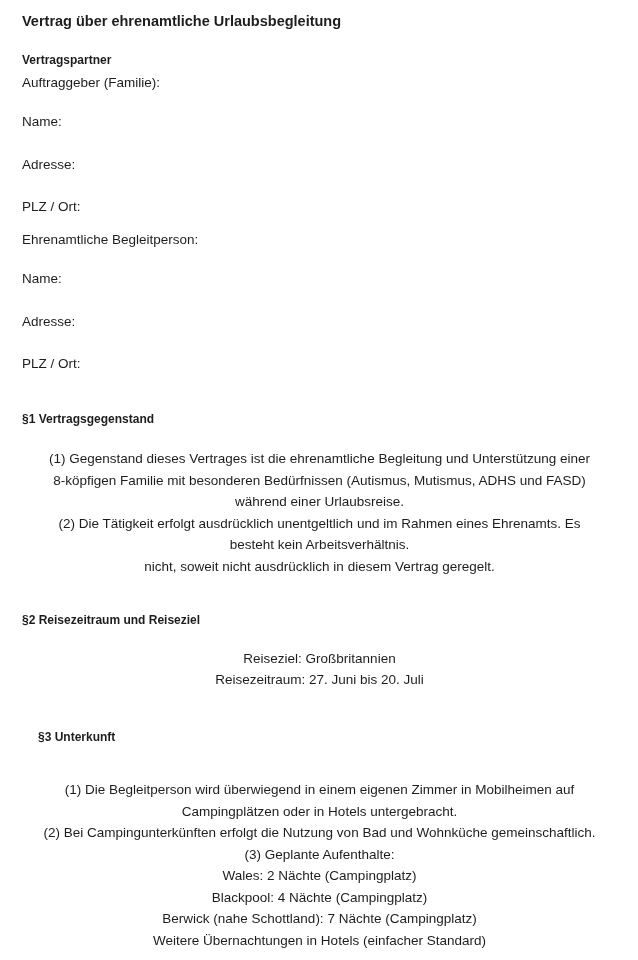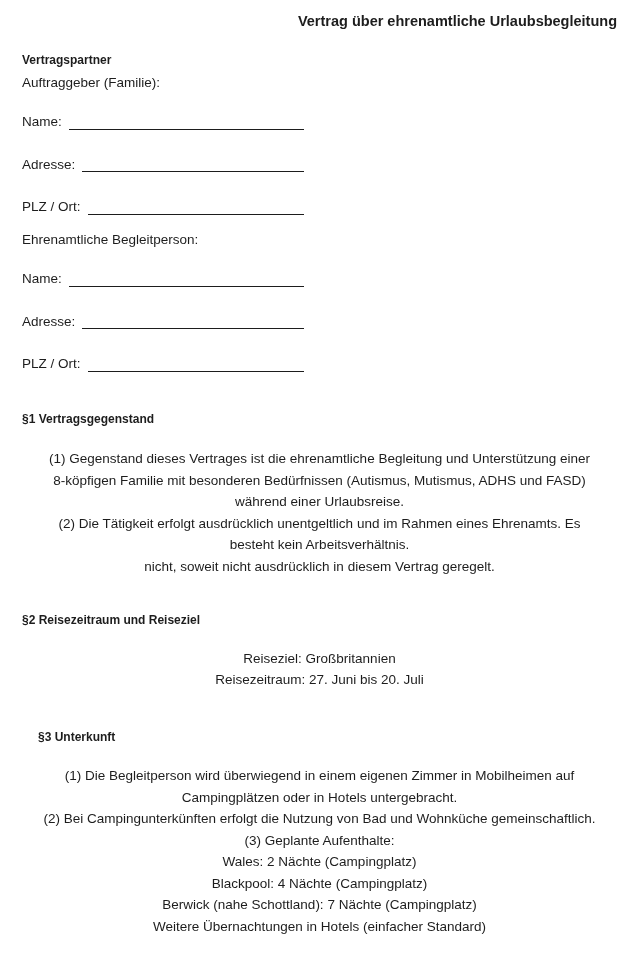--- a/index.html
+++ b/index.html
@@ -11,49 +11,50 @@
     background: #ffffff;
     color: #1d1d1d;
     font-family: "Liberation Sans", "DejaVu Sans", sans-serif;
     font-size: 13.5px;
     line-height: 21.5px;
     padding: 0 21px 0 22px;
     overflow: hidden;
   }
   .doc-title {
     padding-top: 11px;
-    text-align: right;
+    text-align: left;
     font-weight: bold;
     font-size: 14.5px;
     line-height: 20px;
   }
   .bold-heading { font-weight: bold; font-size: 12px; }
   .partners-heading { margin-top: 19px; }
   .sec1-heading { margin-top: 34px; }
   .sec2-heading { margin-top: 33px; }
   .sec3-heading { margin-top: 36px; margin-left: 16px; }
   .form-row {
     display: flex;
     width: 282px;
     height: 21.5px;
     margin-top: 21px;
+    flex-direction: column;
   }
   .form-row.first { margin-top: 18px; }
   .volunteer-label { margin-top: 11px; }
   .blank {
     flex: 1;
     margin-left: 7px;
     align-self: flex-end;
     height: 0;
     border-bottom: 1.5px solid #1d1d1d;
     margin-bottom: 3px;
   }
   .body-lines { margin-top: 18px; text-align: center; }
   .body-lines.sec2 { margin-top: 16px; }
-  .body-lines.sec3 { margin-top: 17px; }
+  .body-lines.sec3 { margin-top: 31px; }
   .body-lines > div { white-space: nowrap; }
 </style>
 </head>
 <body>
 
 <div class="page">
 
   <div class="doc-title">Vertrag über ehrenamtliche Urlaubsbegleitung</div>
 
   <div class="bold-heading partners-heading">Vertragspartner</div>

